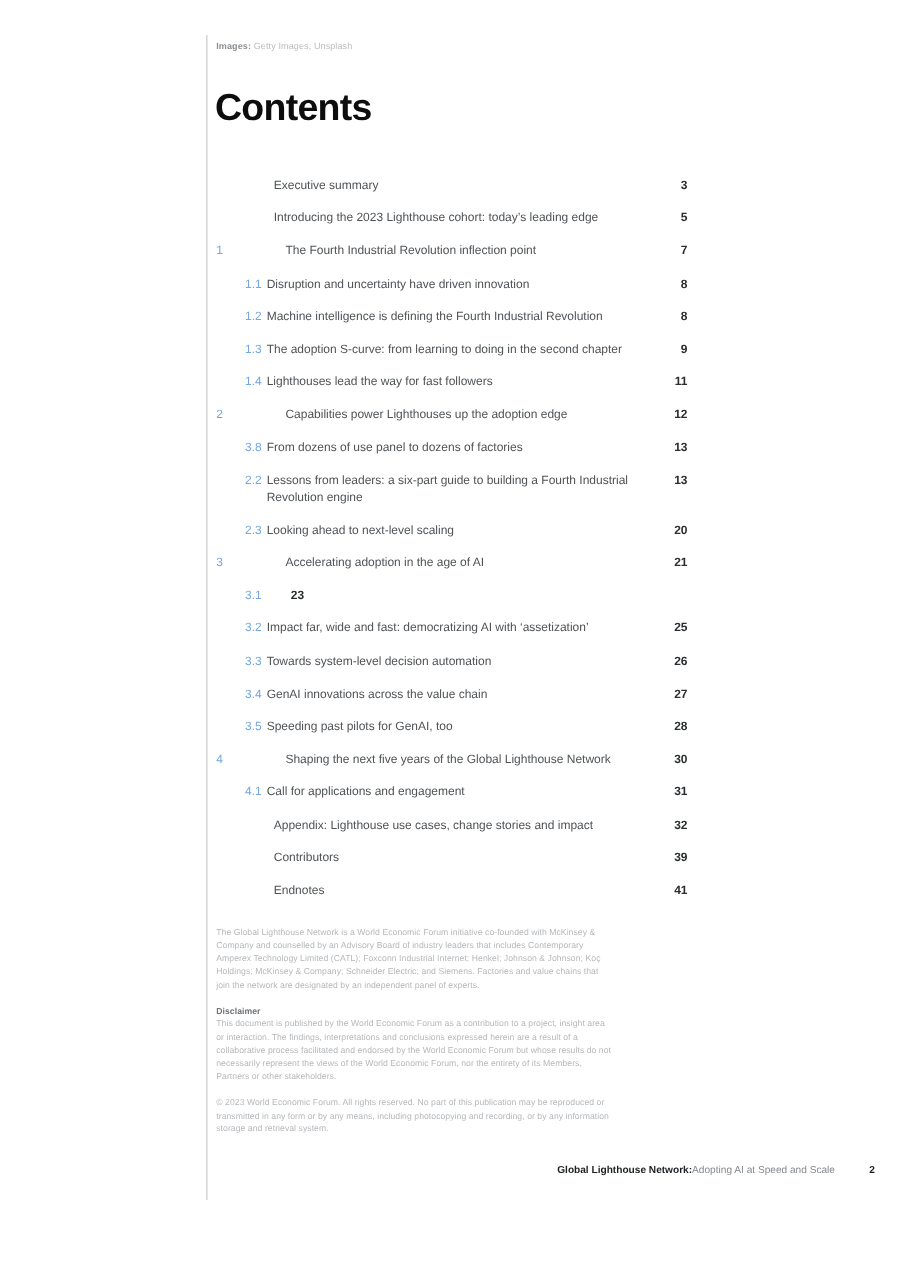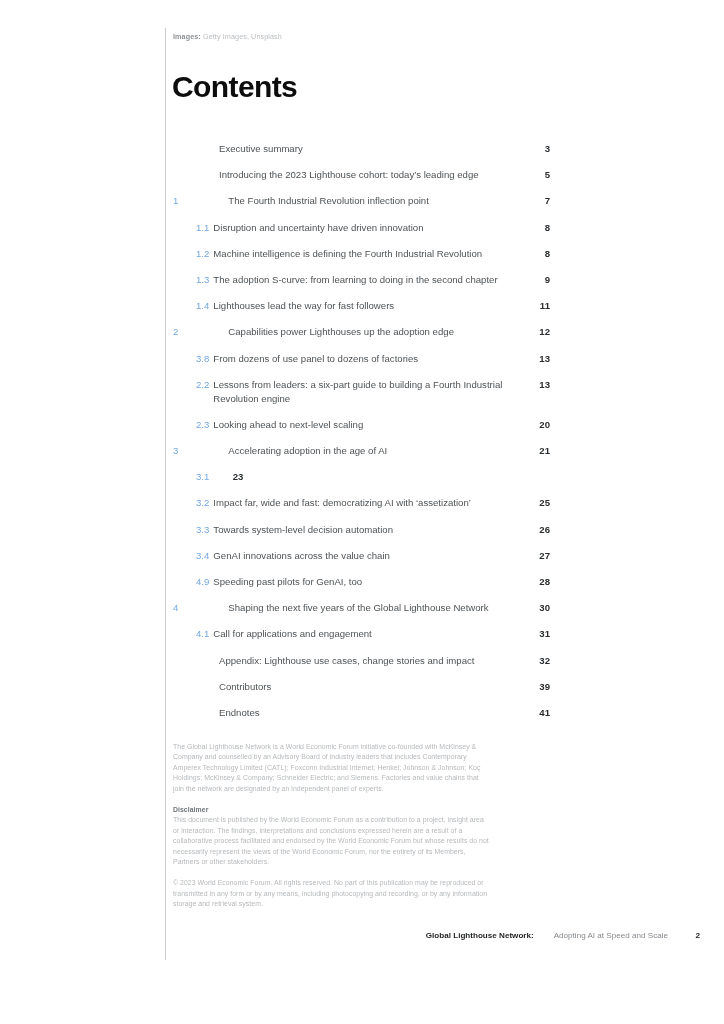--- a/index.html
+++ b/index.html
@@ -131,21 +131,21 @@
     font-size: 8.1px;
   }
   .footer-title {
     font-weight: bold;
     color: #1e2123;
     white-space: nowrap;
   }
   .footer-sub {
     color: #85898d;
     white-space: nowrap;
-    margin-left: 20px;
+    margin-left: 0;
   }
   .footer-pageno {
     font-weight: bold;
     color: #1e2123;
     margin-left: 22px;
     min-width: 10px;
     text-align: right;
   }
 </style>
 </head>
@@ -234,21 +234,21 @@
         <span class="toc-num">3.3</span>
         <span class="toc-text">Towards system-level decision automation</span>
         <span class="toc-page">26</span>
       </div>
       <div class="toc-row level-2">
         <span class="toc-num">3.4</span>
         <span class="toc-text">GenAI innovations across the value chain</span>
         <span class="toc-page">27</span>
       </div>
       <div class="toc-row level-2">
-        <span class="toc-num">4.9</span>
+        <span class="toc-num">3.5</span>
         <span class="toc-text">Speeding past pilots for GenAI, too</span>
         <span class="toc-page">28</span>
       </div>
       <div class="toc-row level-1">
         <span class="toc-num">4</span>
         <span class="toc-text">Shaping the next five years of the Global Lighthouse Network</span>
         <span class="toc-page">30</span>
       </div>
       <div class="toc-row level-2">
         <span class="toc-num">4.1</span>

